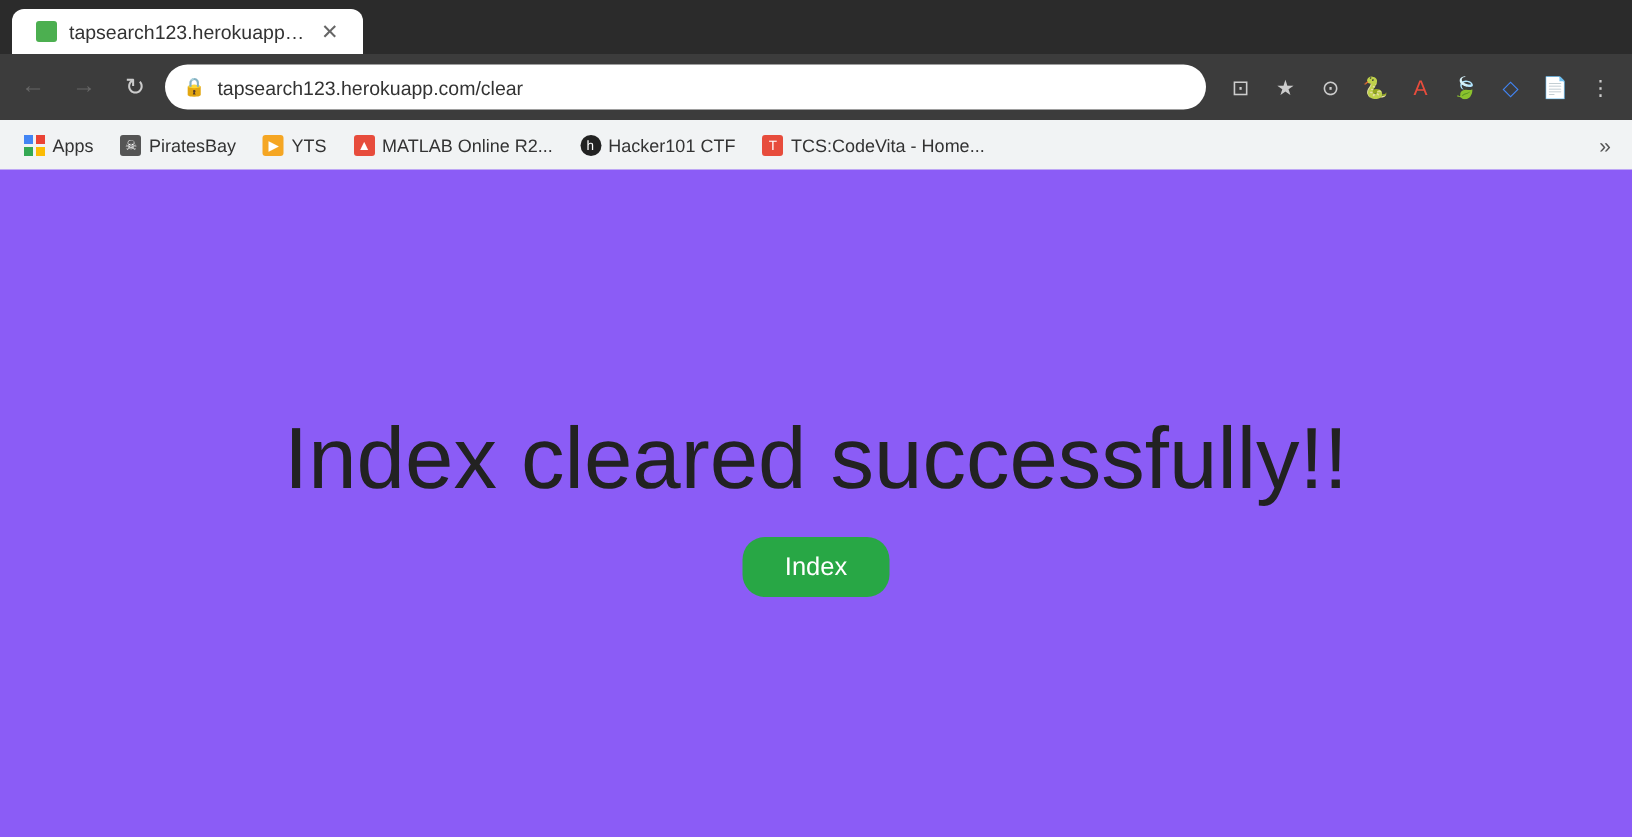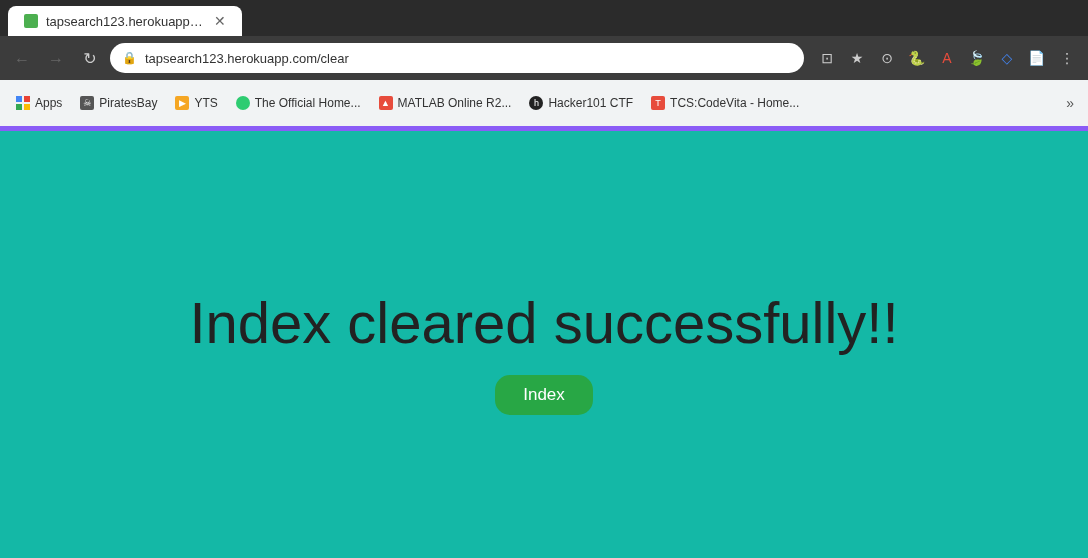--- a/index.html
+++ b/index.html
@@ -103,26 +103,26 @@
       align-items: center;
       justify-content: center;
       font-size: 14px;
       cursor: pointer;
       color: #ccc;
     }
 
     
     .bookmarks-bar {
       background: #f1f3f4;
-      height: 51px;
+      height: 34px;
       display: flex;
       align-items: center;
       padding: 0 8px;
       gap: 2px;
-      border-bottom: 5px solid #8b5cf6;
+      border-bottom: 1px solid #8b5cf6;
     }
     .bookmark-item {
       display: flex;
       align-items: center;
       gap: 5px;
       padding: 4px 8px;
       border-radius: 4px;
       font-size: 12px;
       color: #333;
       cursor: pointer;
@@ -141,21 +141,21 @@
     .bm-more {
       margin-left: auto;
       padding: 4px 6px;
       font-size: 14px;
       color: #555;
       cursor: pointer;
     }
 
     
     .page-content {
-      background: #14b8a6;
+      background: #8b5cf6;
       width: 100%;
       height: calc(558px - 36px - 44px - 34px);
       display: flex;
       flex-direction: column;
       align-items: center;
       justify-content: center;
       gap: 20px;
       padding: 20px;
     }
     .main-heading {
@@ -237,24 +237,20 @@
     <div class="bookmark-item">
       <div class="bookmark-favicon" style="background:#555;color:#fff;font-size:9px;">☠</div>
       <span>PiratesBay</span>
     </div>
 
     <div class="bookmark-item">
       <div class="bookmark-favicon" style="background:#f5a623;color:#fff;font-size:9px;">▶</div>
       <span>YTS</span>
     </div>
 
-    <div class="bookmark-item">
-      <div class="bookmark-favicon" style="background:#2ecc71;border-radius:50%;"></div>
-      <span>The Official Home...</span>
-    </div>
 
     <div class="bookmark-item">
       <div class="bookmark-favicon" style="background:#e74c3c;color:#fff;font-size:9px;">▲</div>
       <span>MATLAB Online R2...</span>
     </div>
 
     <div class="bookmark-item">
       <div class="bookmark-favicon" style="background:#222;color:#fff;border-radius:50%;font-size:9px;">h</div>
       <span>Hacker101 CTF</span>
     </div>

